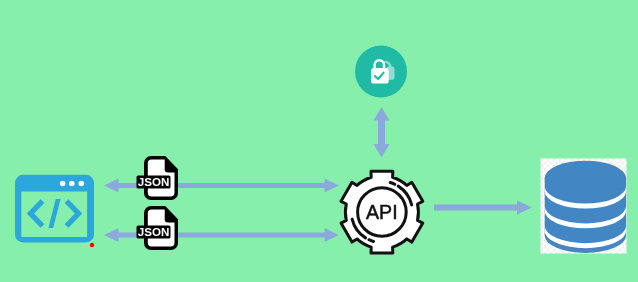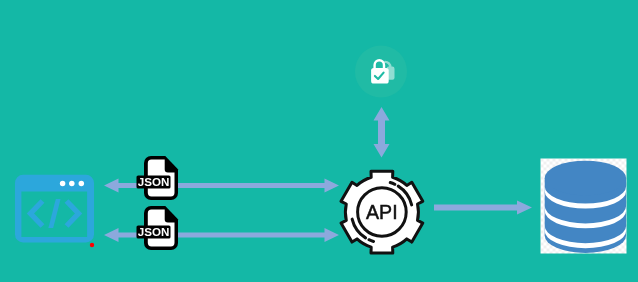--- a/index.html
+++ b/index.html
@@ -1,18 +1,18 @@
 <!DOCTYPE html>
 <html><head>
 <meta charset="utf-8">
 <title>API Architecture Diagram</title>
 <style>
   html,body{margin:0;padding:0;background:#ffffff;}
   body{width:638px;height:282px;overflow:hidden;font-family:"Liberation Sans",sans-serif;}
-  #stage{position:relative;width:638px;height:282px;background:#14b8a6;}
+  #stage{position:relative;width:638px;height:282px;background:#86efac;}
   svg.layer{position:absolute;left:0;top:0;width:638px;height:282px;display:block;}
   text{font-family:"Liberation Sans",sans-serif;}
 </style>
 </head>
 <body>
 
 <div id="stage">
   <svg class="layer" viewBox="0 0 638 282" xmlns="http://www.w3.org/2000/svg">
     <defs>
       <pattern id="checker" width="6" height="6" patternUnits="userSpaceOnUse" x="540.5" y="158.5">

